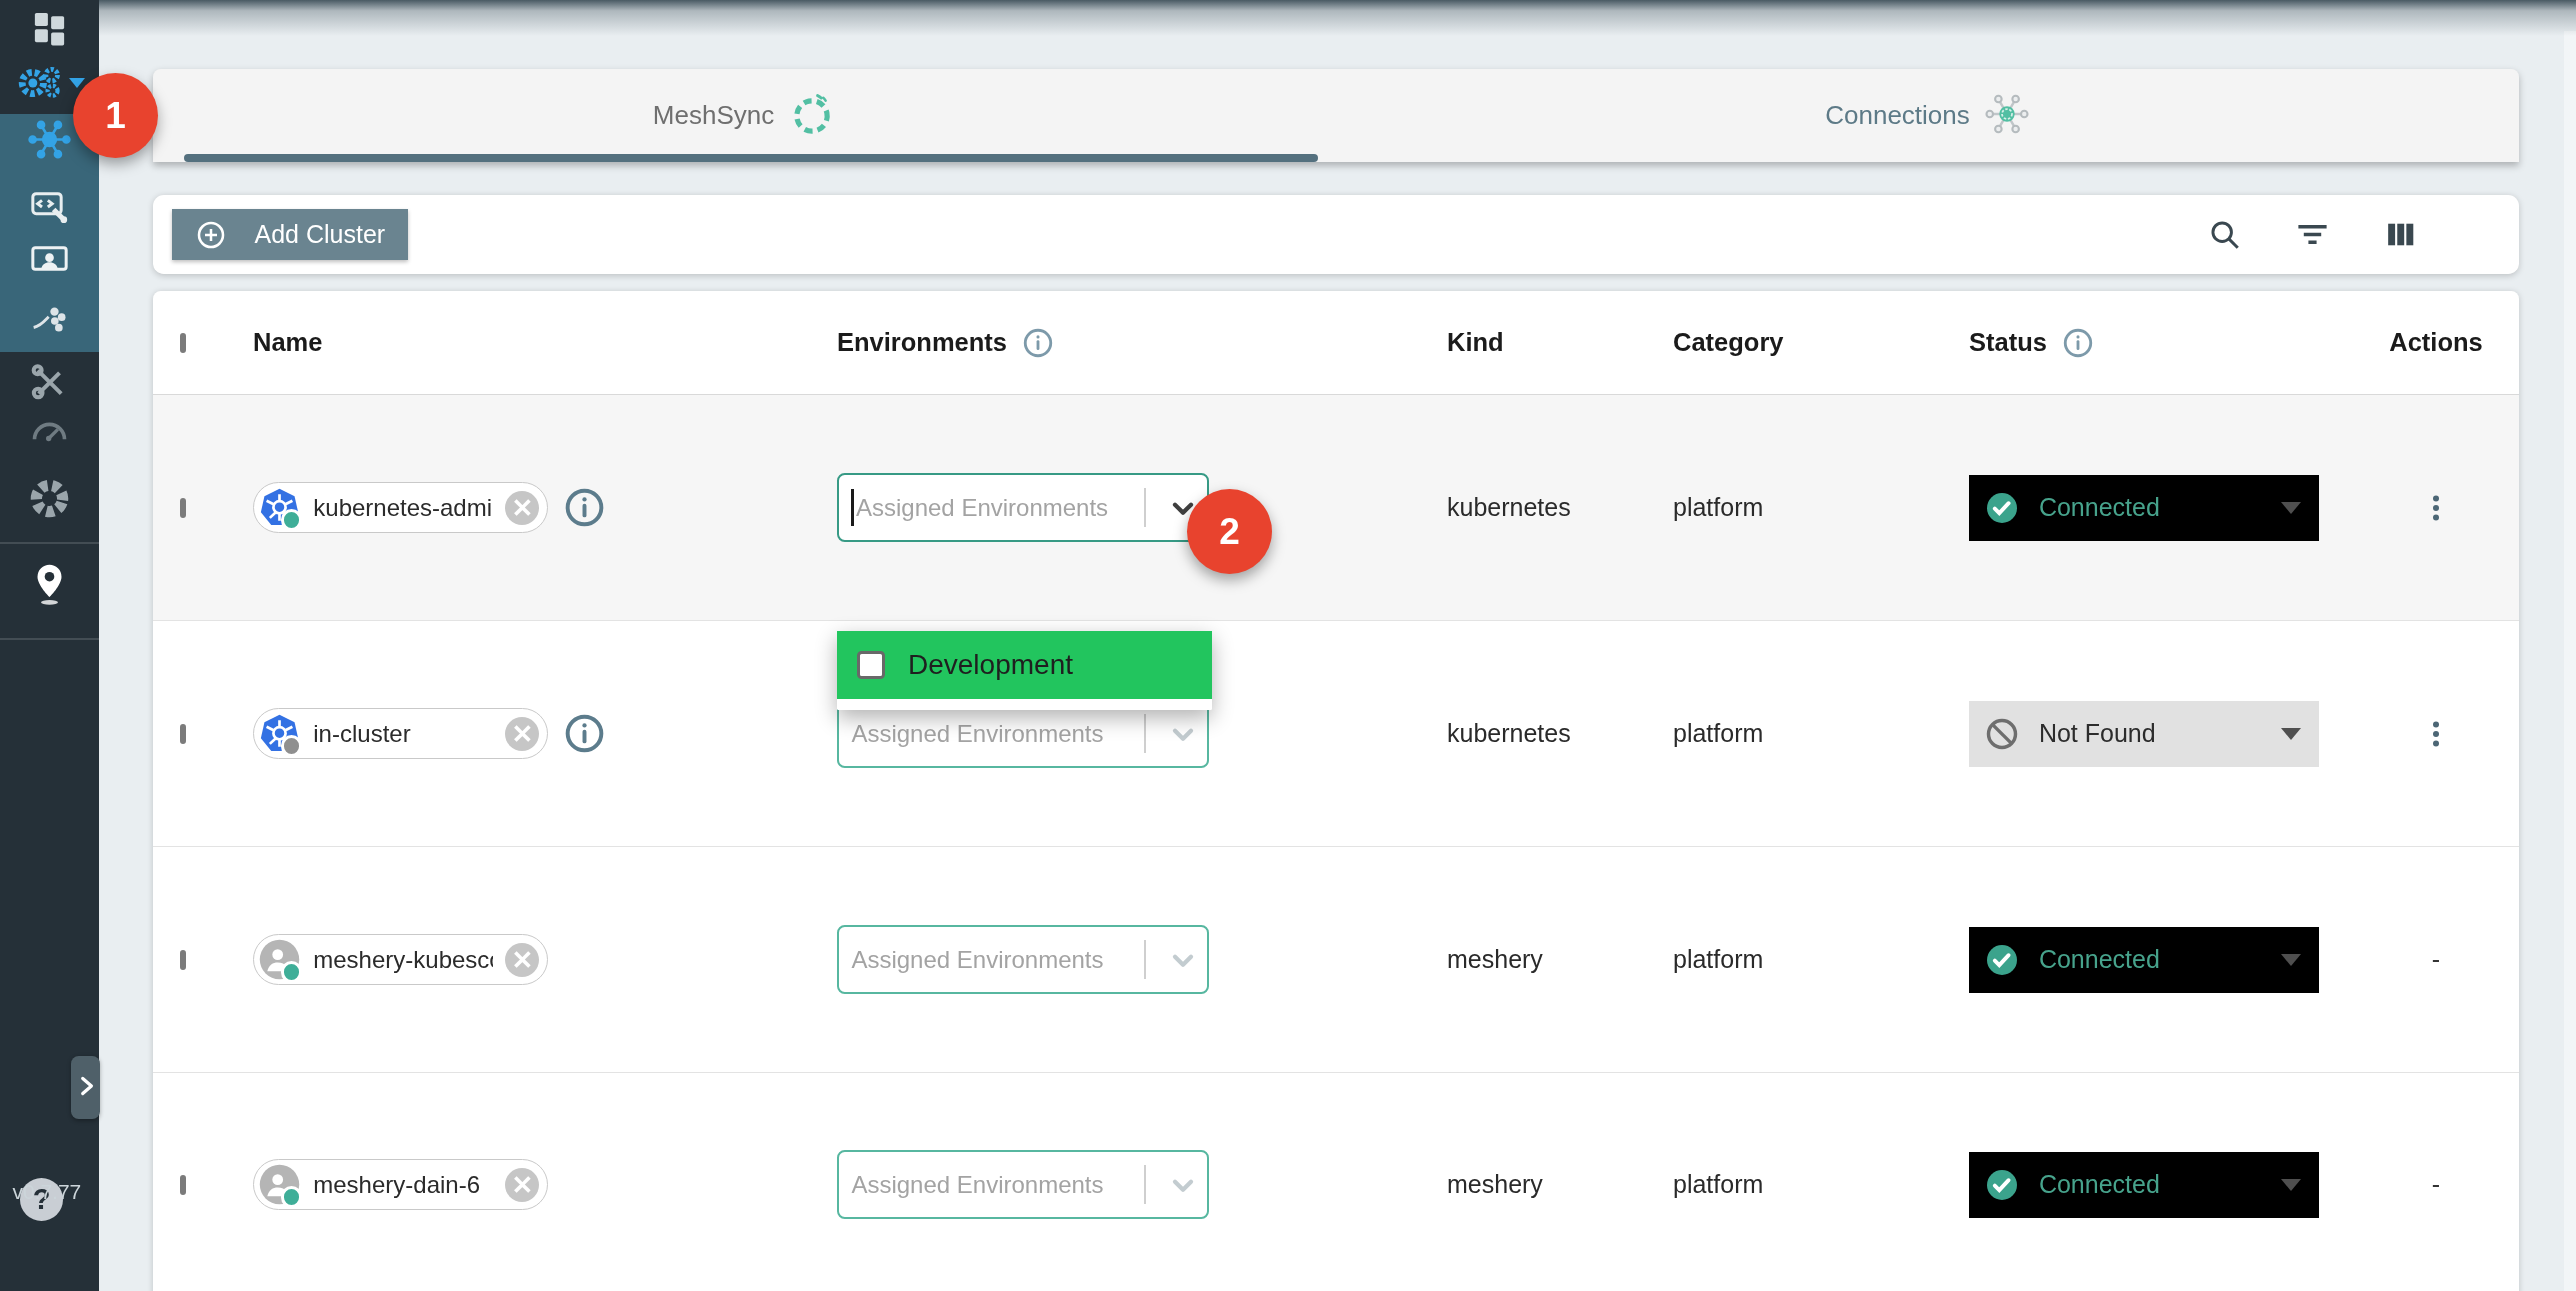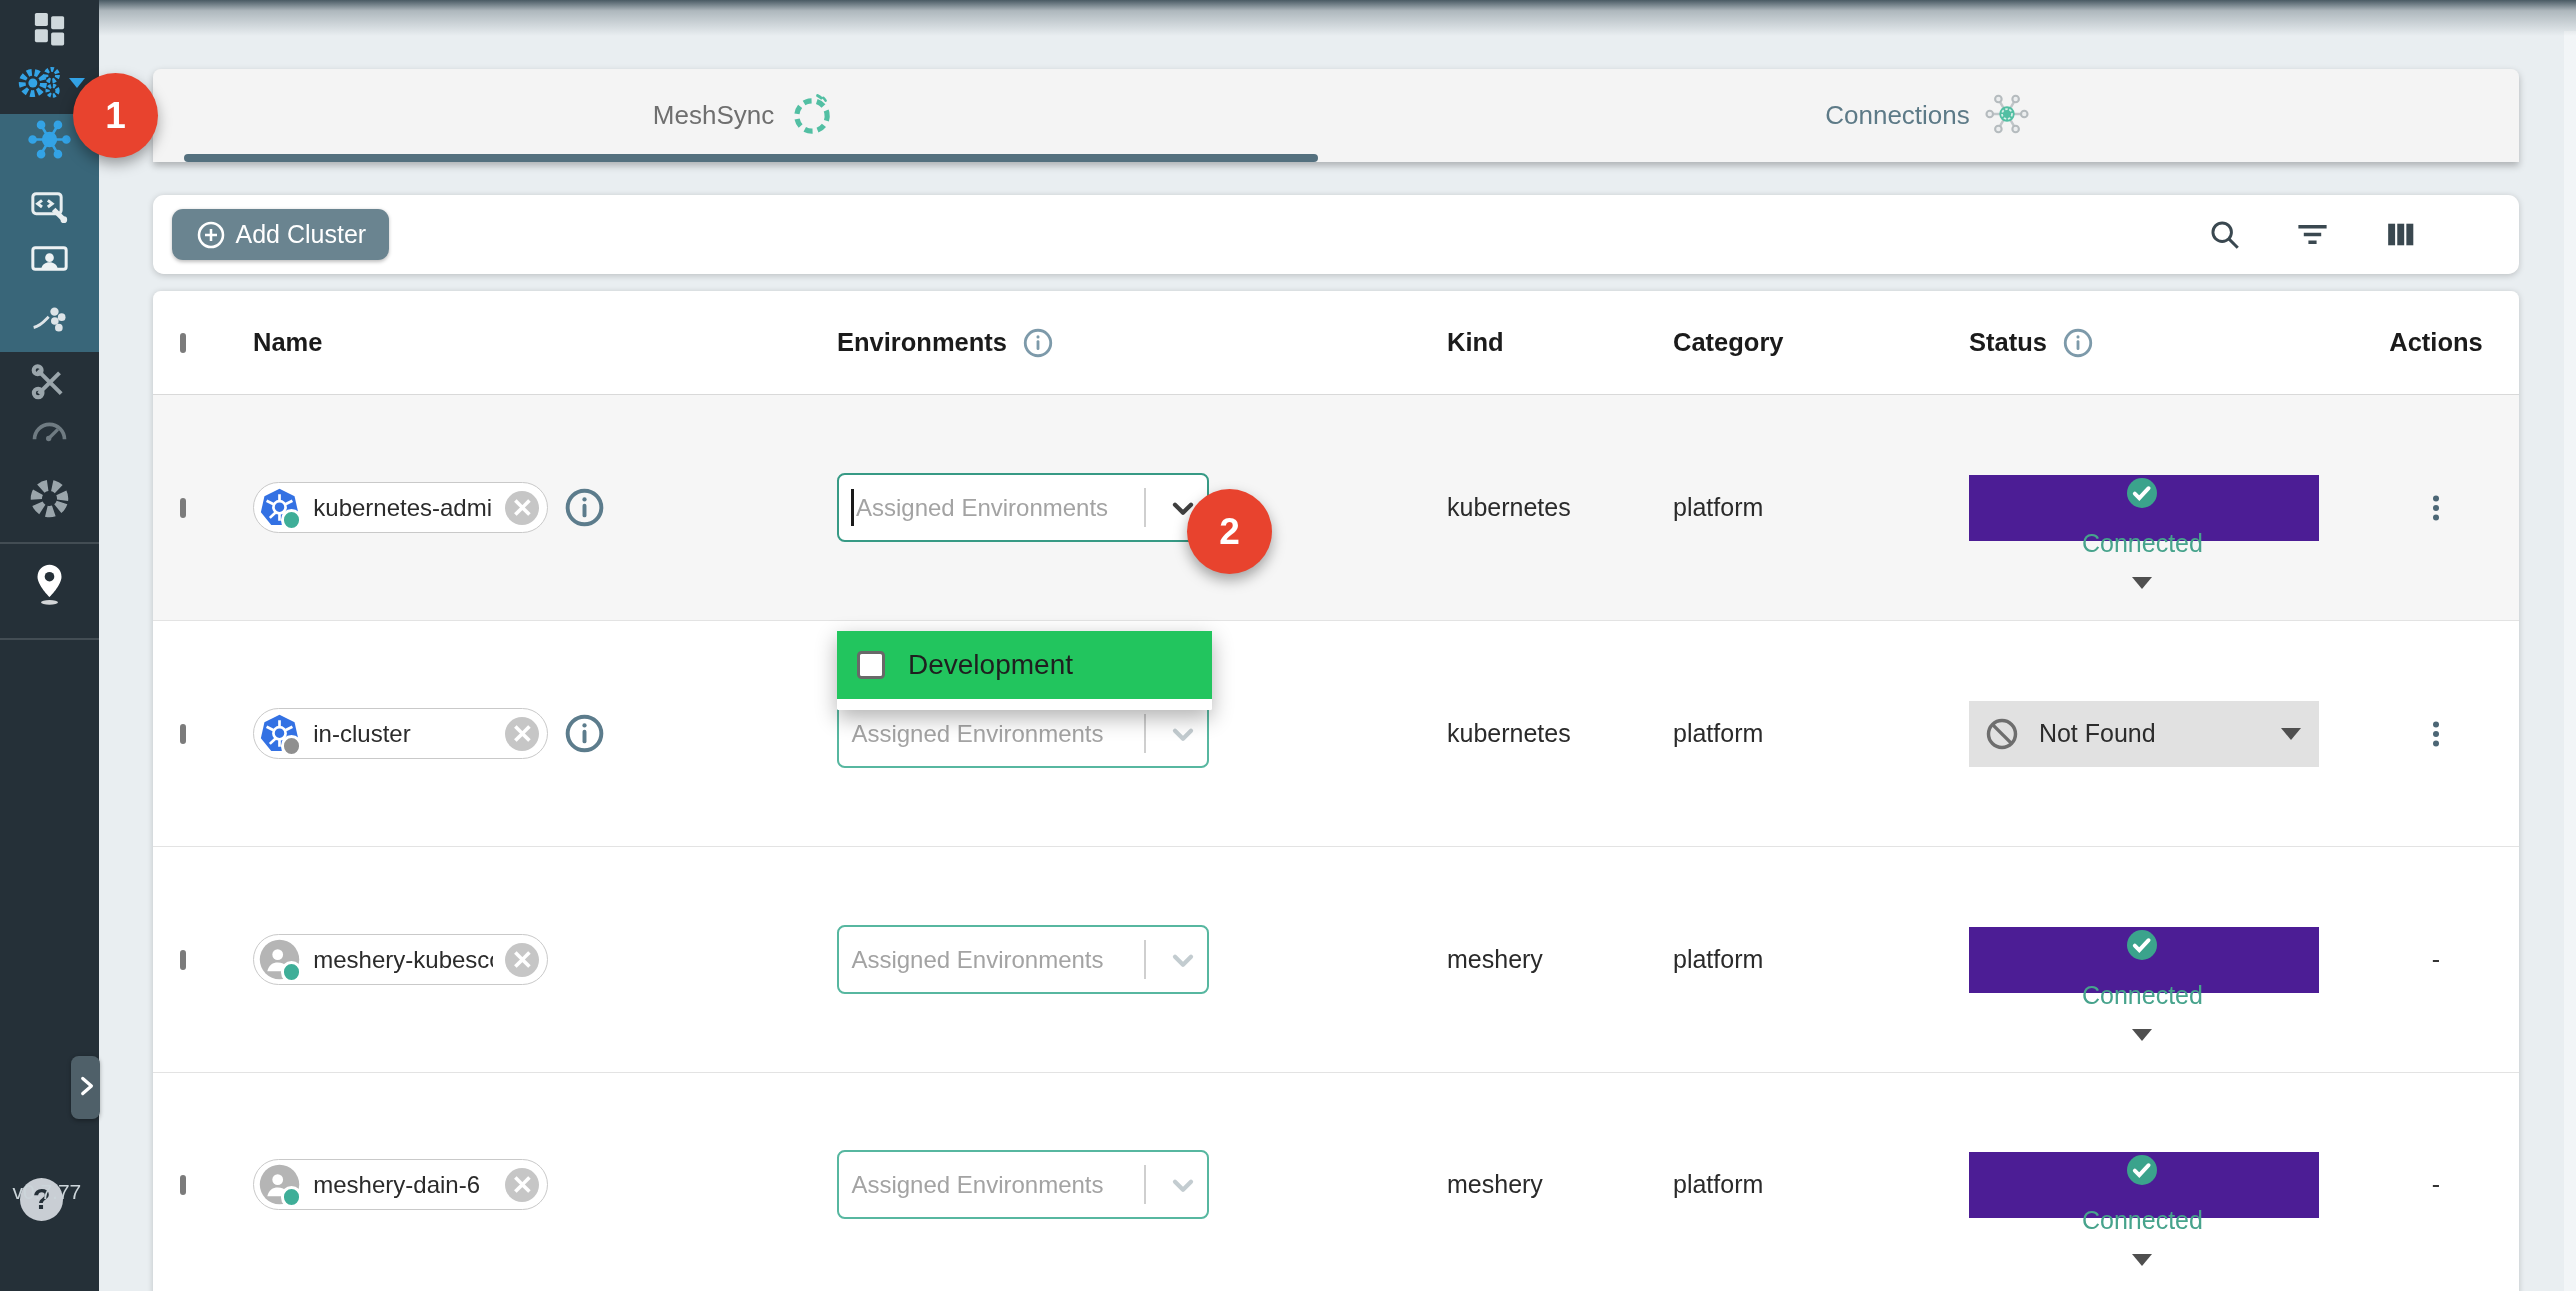--- a/index.html
+++ b/index.html
@@ -35,22 +35,22 @@
   .tabbar{position:absolute;left:153px;top:69px;width:2366px;height:93px;background:#f4f4f4;
     border-radius:7.7px 7.7px 0 0;box-shadow:0 3.1px 7.7px rgba(0,0,0,.25);z-index:2;display:flex;}
   .tab{flex:1;display:flex;align-items:center;justify-content:center;gap:14px;cursor:pointer;}
   .tab-label{font-size:26px;color:#5d7a87;}
   .tab--meshsync .tab-label{color:#6f6f6f;}
   .tab-indicator{position:absolute;left:31px;bottom:0;width:1134px;height:8.5px;background:#54707e;border-radius:4.6px;}
 
   
   .toolbar{position:absolute;left:153px;top:195px;width:2366px;height:79px;background:#fff;border-radius:10.8px;
     box-shadow:0 1.5px 6.2px rgba(0,0,0,.18);z-index:2;display:flex;align-items:center;padding:0;box-sizing:border-box;}
-  .add-btn{margin-left:18.5px;height:51px;padding:0 23px;background:#6a8490;border:none;border-radius:11px;
-    color:#fff;font-size:25px;font-family:"Liberation Sans",sans-serif;display:flex;align-items:center;gap:9px;cursor:pointer;
+  .add-btn{margin-left:18.5px;height:51px;padding:0 23px;background:#6a8490;border:none;border-radius:0;
+    color:#fff;font-size:25px;font-family:"Liberation Sans",sans-serif;display:flex;align-items:center;gap:28px;cursor:pointer;
     box-shadow:0 1.5px 3.9px rgba(0,0,0,.25);}
   .tool-icons{margin-left:auto;margin-right:100px;display:flex;align-items:center;gap:51px;}
   .tool-icons .tico{cursor:pointer;display:flex;}
 
   
   .tablecard{position:absolute;left:153px;top:291px;width:2366px;height:1044px;background:#fff;
     border-radius:7.7px 7.7px 0 0;box-shadow:0 1.5px 6.2px rgba(0,0,0,.18);z-index:2;overflow:visible;}
   .trow{display:flex;align-items:center;}
   .thead{height:103px;border-bottom:1.5px solid #d9d9d9;}
   .hcell{font-weight:bold;font-size:25.5px;color:#1b1b1b;display:flex;align-items:center;gap:14px;}
@@ -96,21 +96,21 @@
   .env-menu{position:absolute;left:0;top:158px;width:375px;background:#fff;z-index:7;padding-bottom:10.8px;
     box-shadow:0 7.7px 21.6px rgba(0,0,0,.30);border-radius:1.5px;}
   .env-opt{height:68px;background:#22c55e;display:flex;align-items:center;gap:23px;padding-left:20px;cursor:pointer;}
   .env-opt .cb{width:28px;height:28px;border-color:#696969;}
   .env-opt-label{font-size:28px;color:#1f1f1f;}
 
   
   .status-chip{width:350px;height:66px;display:flex;align-items:center;gap:18.5px;padding:0 18.5px 0 15.4px;
     box-sizing:border-box;cursor:pointer;}
   .status-chip .slabel{font-size:25px;flex:1;}
-  .status--connected{background:#4c1d95;flex-direction:column;}
+  .status--connected{background:#000000;}
   .status--connected .slabel{color:#47a38c;}
   .status--notfound{background:#e1e1e1;}
   .status--notfound .slabel{color:#2c2c2c;}
   .scaret{width:0;height:0;border-left:10px solid transparent;border-right:10px solid transparent;border-top:12.4px solid #4f4f4f;}
   .kebab{cursor:pointer;display:flex;}
   .act-dash{font-size:25px;color:#333;}
 </style>
 </head>
 <body>
 

